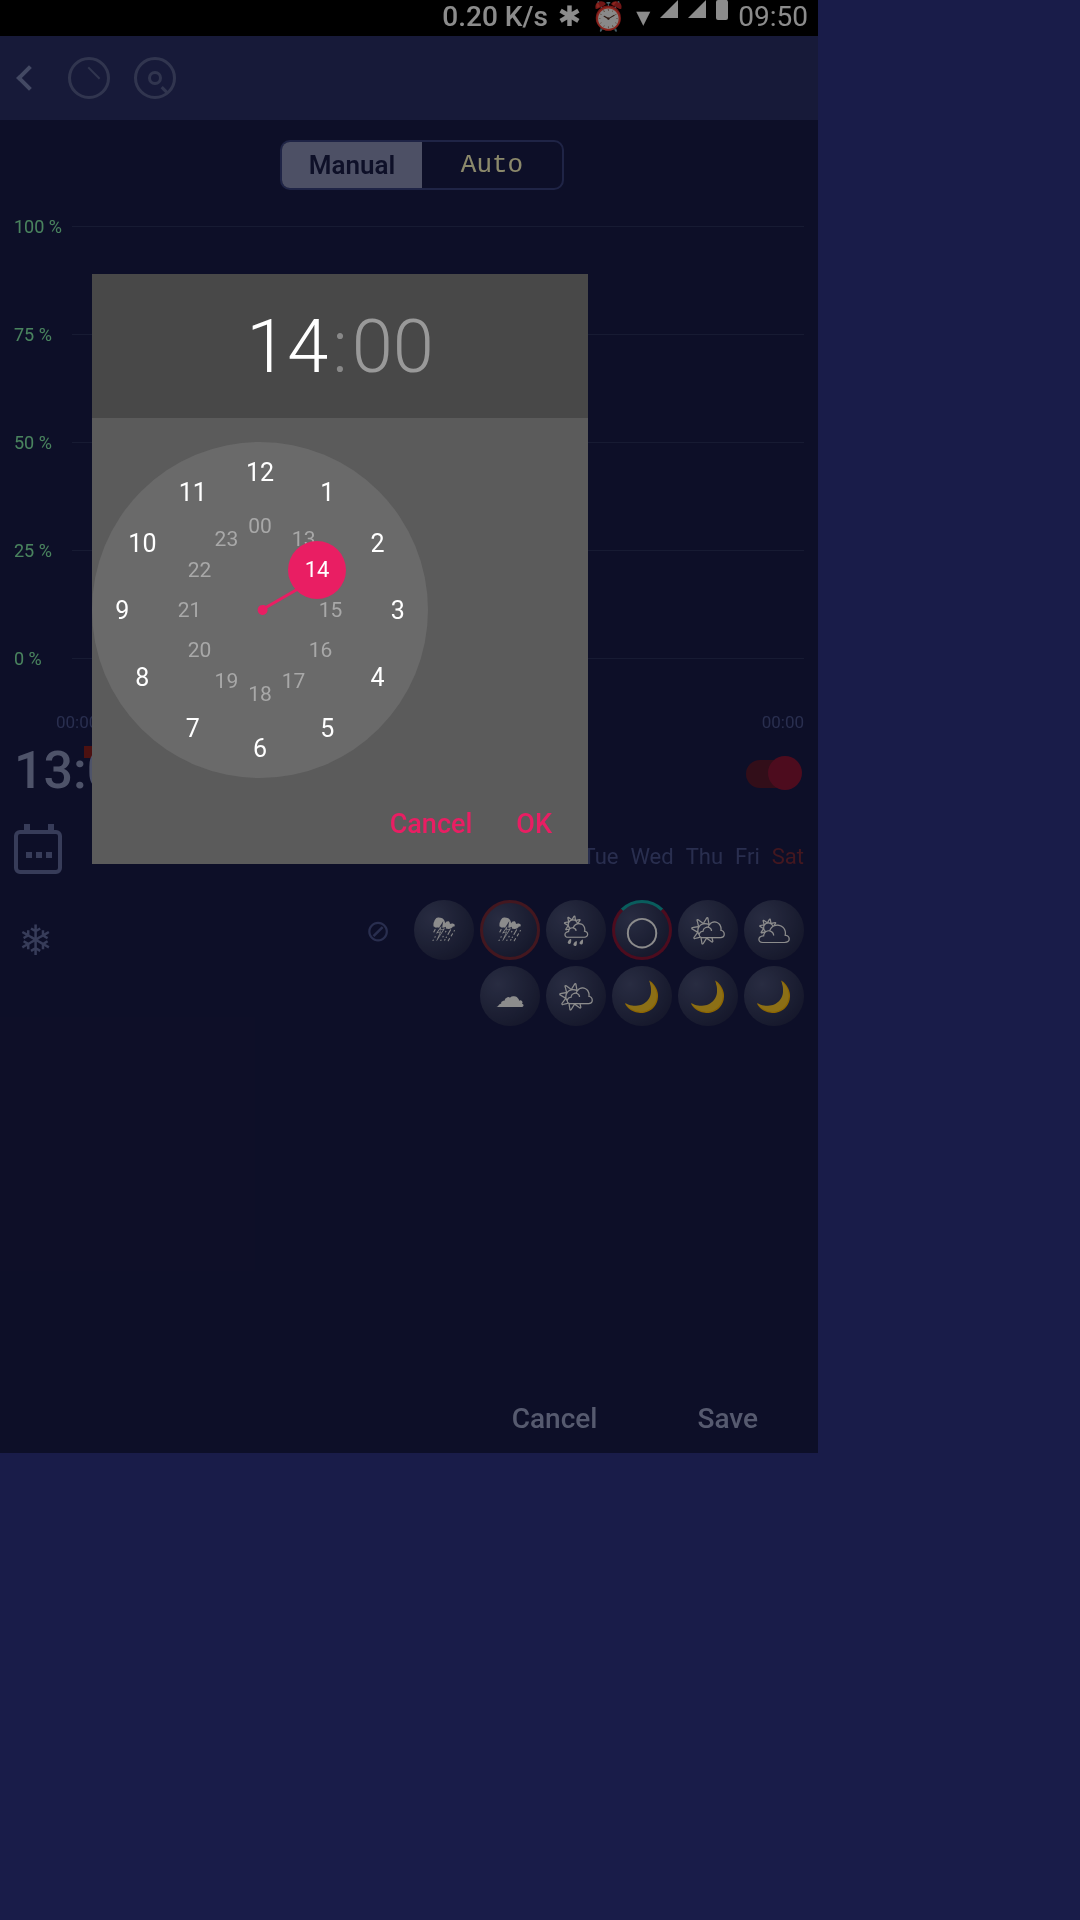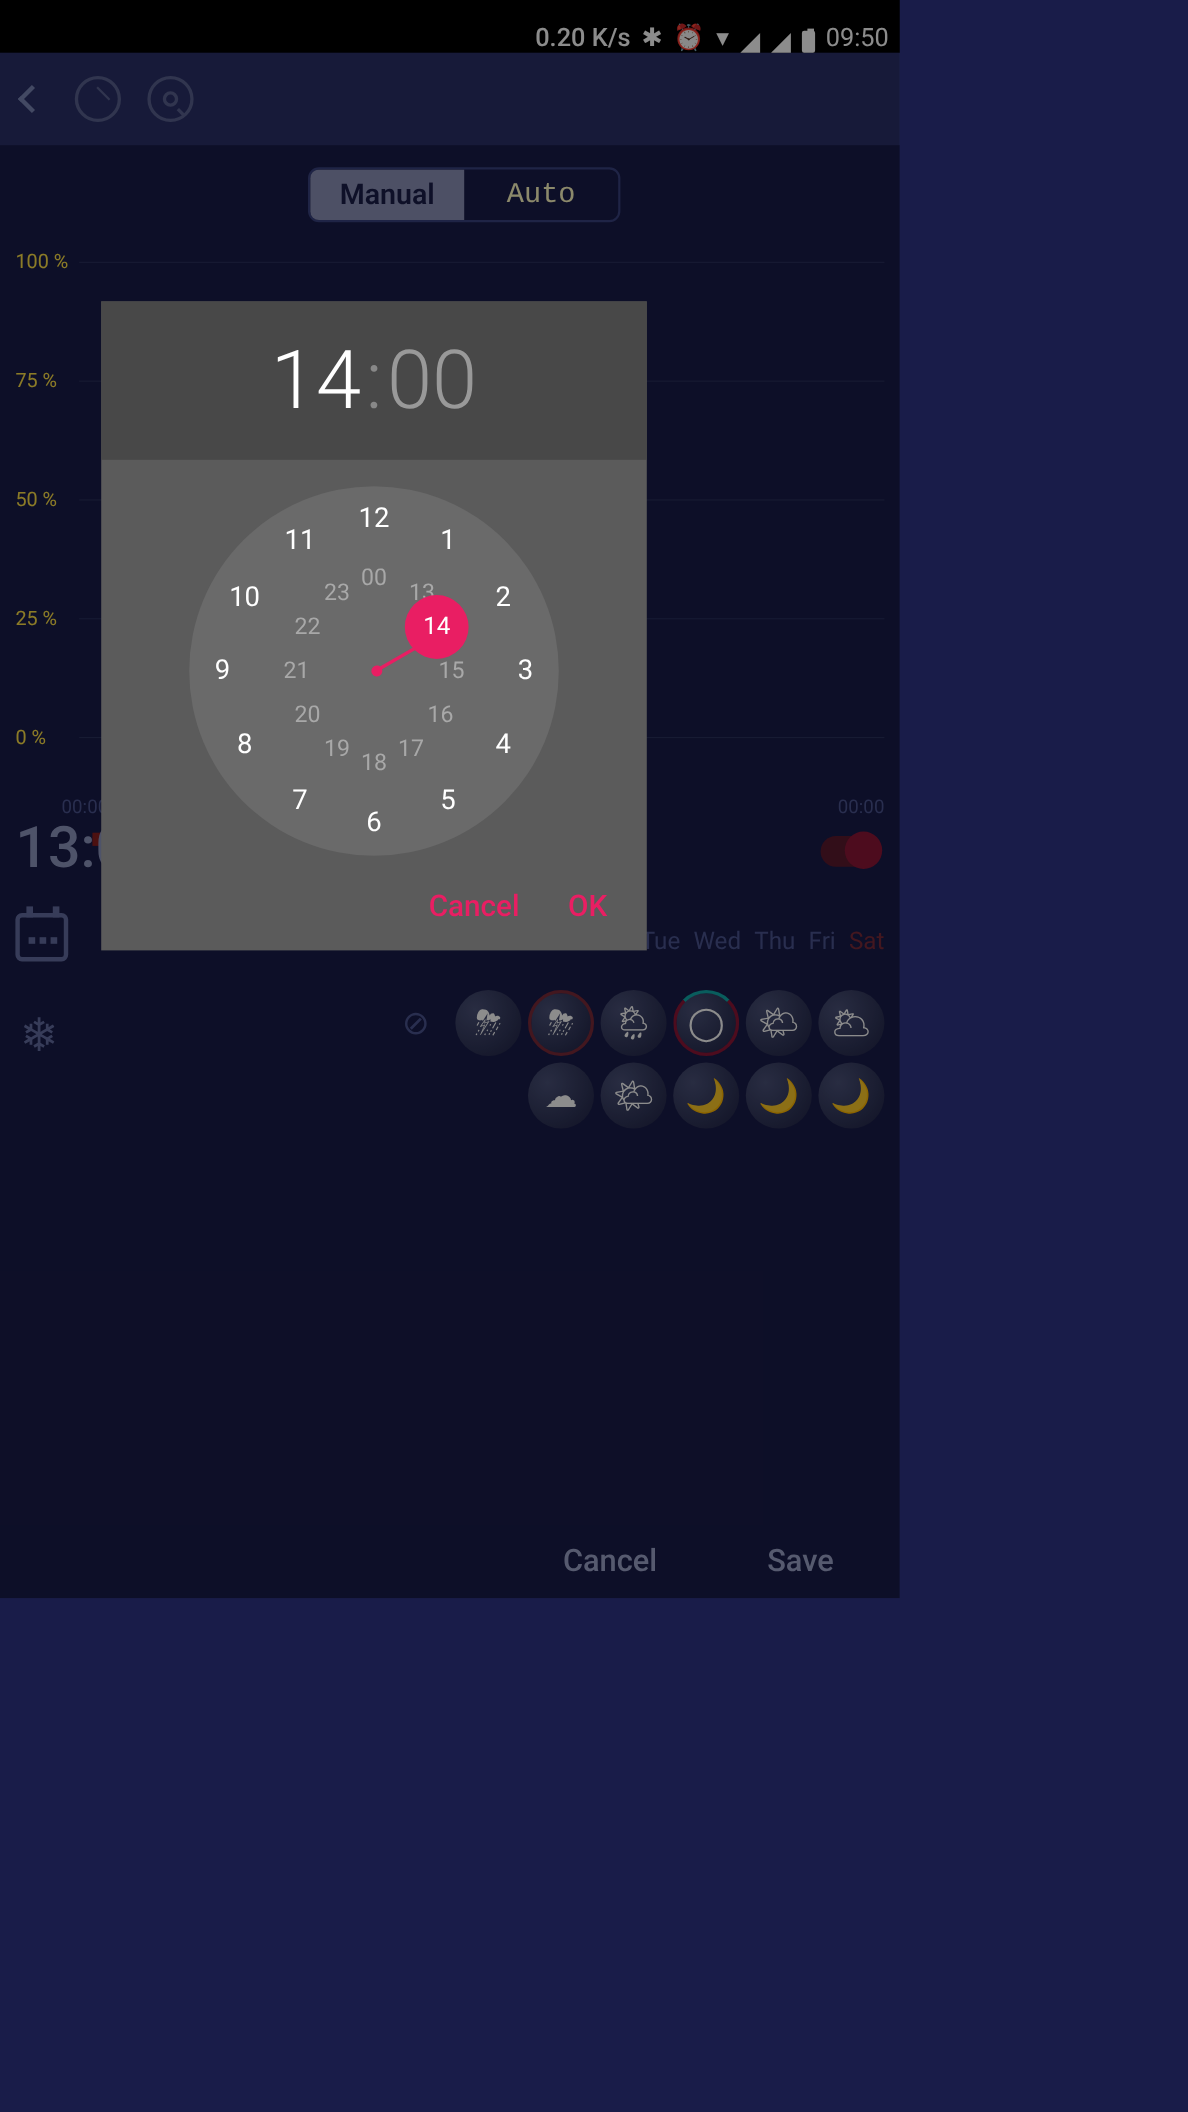--- a/index.html
+++ b/index.html
@@ -1,20 +1,20 @@
 <!DOCTYPE html>
 <html><head>
 <meta charset="utf-8">
 <style>
   * { box-sizing: border-box; margin: 0; padding: 0; }
   html, body { width: 818px; height: 1453px; overflow: hidden; font-family: Roboto, Arial, sans-serif; }
   body { background: #191c49; position: relative; color: #fff; }
 
   
-  .status-bar { height: 48px; background: #000; display: flex; align-items: flex-end; justify-content: flex-end; padding: 0 10px; gap: 10px; font-size: 23px; color: #fff; }
+  .status-bar { height: 36px; background: #000; display: flex; align-items: flex-start; justify-content: flex-end; padding: 0 10px; gap: 10px; font-size: 28px; color: #fff; }
   .status-bar .speed { font-weight: 500; }
   .sig { display:inline-block; width:0; height:0; border-left:18px solid transparent; border-bottom:18px solid #fff; }
   .bat { display:inline-block; width:12px; height:20px; background:#fff; border:2px solid #fff; border-radius:2px; position:relative; }
   .bat::before { content:""; position:absolute; top:-4px; left:3px; width:6px; height:3px; background:#fff; }
 
   
   .header { height: 84px; background: #2b3168; display:flex; align-items:center; padding:0 20px; gap:30px; }
   .back-ico { width:18px; height:18px; border-left:4px solid #7a85b5; border-bottom:4px solid #7a85b5; transform:rotate(45deg); }
   .hdr-title { font-size:34px; color:#7a85b5; font-weight:600; flex:1; }
   .hdr-icons { display:flex; gap:24px; }
@@ -25,21 +25,21 @@
 
   
   .mode-row { display:flex; justify-content:center; margin-top:20px; }
   .mode-toggle { display:flex; border:2px solid #3a4380; border-radius:10px; overflow:hidden;margin-left:26px; }
   .mode-toggle div { width:140px; text-align:center; font-size:26px; padding:8px 0; }
   .mode-toggle .sel { background:#8d93b8; color:#1b1e4a; font-weight:600; }
   .mode-toggle .unsel { color:#fef9c3;font-family:Liberation Mono, monospace; }
 
   
   .chart { position:relative; margin:36px 14px 0 14px; height:480px; }
-  .ytk { position:absolute; left:0; font-size:18px; color:#fde047; }
+  .ytk { position:absolute; left:0; font-size:18px; color:#86efac; }
   .gl { position:absolute; left:58px; right:0; height:1px; background:#2b325e; }
   .xlabel { position:absolute; bottom:-26px; font-size:17px; color:#4b5590; }
   .legend { position:absolute; left:70px; bottom:-56px; font-size:18px; color:#4b5590; }
   .legend .sq { display:inline-block; width:12px; height:12px; background:#8a1f20; margin-right:6px; }
 
   .time-big { position:absolute; left:14px; top:740px; font-size:52px; color:#8f97c0; font-weight:500; }
   .toggle-sw { position:absolute; right:18px; top:760px; width:54px; height:28px; background:#5c1a2f; border-radius:14px; }
   .toggle-sw::after{content:"";position:absolute;right:-2px;top:-4px;width:34px;height:34px;background:#8c1638;border-radius:50%;}
 
   .cal-ico { position:absolute; left:14px; top:830px; width:48px; height:44px; border:4px solid #646ea3; border-radius:6px; }
@@ -63,21 +63,21 @@
   
   .scrim { position:absolute; inset:0; background:rgba(0,0,0,0.45); }
 
   
   .modal { position:absolute; left:92px; top:274px; width:496px; background:#5b5b5b; }
   .m-head { height:144px; background:#484848; display:flex; align-items:center; justify-content:center; font-size:74px; font-weight:300; }
   .m-head .hh { color:#fff; }
   .m-head .col { color:#888; padding:0 4px; }
   .m-head .mm { color:#999; }
 
-  .clock-wrap { padding:24px 0 12px; display:flex; justify-content:center; }
+  .clock-wrap { padding:24px 0 12px; display:flex; }
   .clock { width:336px; height:336px; border-radius:50%; background:#6a6a6a; position:relative; }
   .num { position:absolute; transform:translate(-50%,-50%); font-size:25px; color:#fff; }
   .num.inner { font-size:21px; color:#a8a8a8; }
   .hand { position:absolute; left:50%; top:50%; width:3px; height:68px; background:#e91e63; transform-origin:50% 0; }
   .hand::before{content:"";position:absolute;left:-4px;top:-4px;width:10px;height:10px;background:#e91e63;border-radius:50%;}
   .knob { position:absolute; width:58px; height:58px; background:#e91e63; border-radius:50%; display:flex; align-items:center; justify-content:center; font-size:22px; color:#fff; transform:translate(-50%,-50%); }
 
   .m-actions { display:flex; justify-content:flex-end; gap:44px; padding:18px 36px 24px; font-size:27px; font-weight:500; }
   .m-actions div { color:#e91e63; }
 </style>

